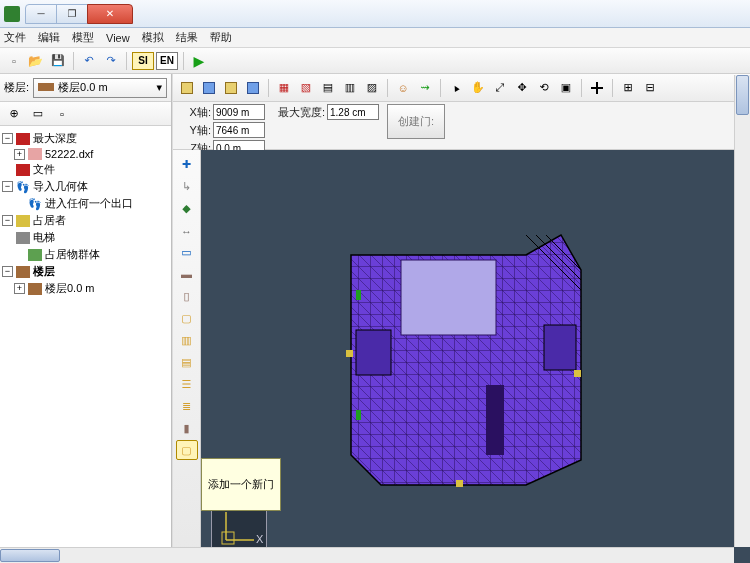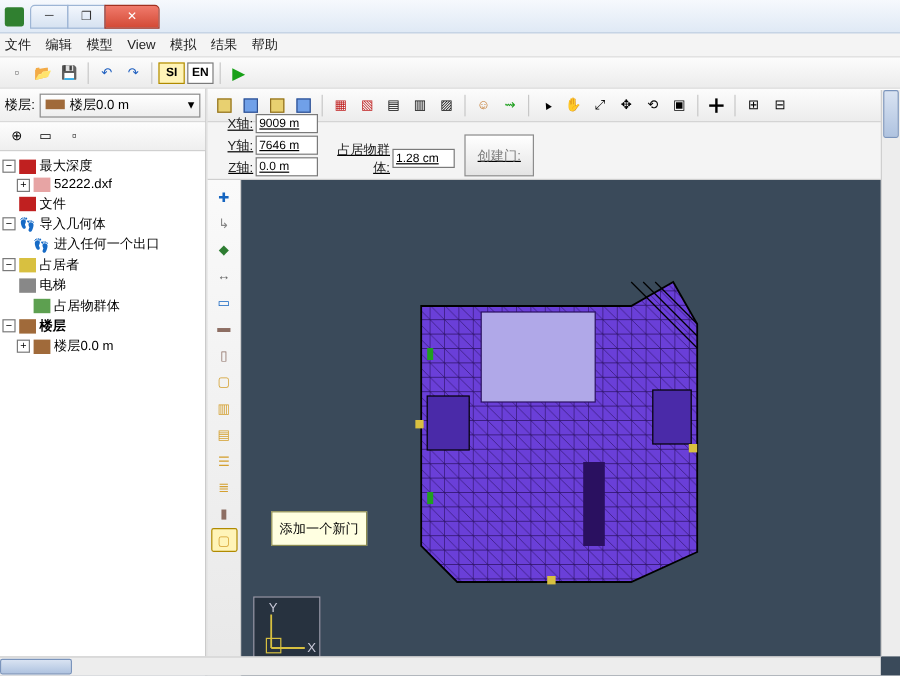--- a/index.html
+++ b/index.html
@@ -35,33 +35,33 @@
 .ic.red { background: #c02020; }
 .ic.brown { background: #a06a3a; }
 .ic.pink { background: #e7a4a4; }
 .ic.yellow { background: #d8c040; }
 .ic.green { background: #5da050; }
 .ic.feet { color: #000; font-size: 11px; background:none; }
 .ind1 { padding-left: 12px; }
 
 .right { flex: 1; display: flex; flex-direction: column; background: #ebebeb; border-left: 1px solid #ddd; }
 .toolbar2 { height: 28px; background: linear-gradient(#fcfcfc,#ececec); display: flex; align-items: center; padding: 0 4px; gap: 2px; border-bottom: 1px solid #cfcfcf; }
-.params { height: 48px; display: flex; align-items: flex-end; padding: 2px 6px; gap: 8px; border-bottom: 1px solid #cfcfcf; background: #f4f4f4; text-decoration: underline; }
+.params { height: 48px; display: flex; align-items: flex-start; padding: 2px 6px; gap: 8px; border-bottom: 1px solid #cfcfcf; background: #f4f4f4; }
 .pcol { display: flex; flex-direction: column; gap: 2px; }
 .prow { display: flex; align-items: center; gap: 2px; }
 .prow label { width: 32px; text-align: right; color: #222; }
 .prow .wlab { width: 52px; text-align: right; }
 .pin { width: 52px; height: 16px; border: 1px solid #7a7a7a; background: #fff; padding: 0 2px; font-size: 10px; }
 .pbtn { height: 35px; border: 1px solid #8c8c8c; background: linear-gradient(#fff,#e4e4e4); padding: 0 10px; color: #7a7a7a; cursor: pointer; }
 
 .canvaswrap { flex: 1; display: flex; }
 .sidetools { width: 28px; background: linear-gradient(#fafafa,#e8e8e8); border-right: 1px solid #cfcfcf; display: flex; flex-direction: column; align-items: center; padding: 4px 0; gap: 2px; position: relative; }
 .stbtn { width: 22px; height: 20px; border: 1px solid transparent; display: flex; align-items: center; justify-content: center; cursor: pointer; border-radius: 2px; }
 .stbtn.sel { border-color: #b08a00; background: #fff4b8; }
-.tooltip { position: absolute; left: 28px; top: 276px; background: #ffffe1; border: 1px solid #8a8a50; padding: 6px 6px; white-space: nowrap; z-index: 20; margin-left: 25px; }
+.tooltip { position: absolute; left: 28px; top: 308px; background: #ffffe1; border: 1px solid #8a8a50; padding: 18px 6px; white-space: nowrap; z-index: 20; }
 
 .canvas { flex: 1; background: #3a4a5a; position: relative; overflow: hidden; }
 .canvas svg { position: absolute; inset: 0; }
 .floorplan { position: absolute; left: 145px; top: 80px; }
 .axis { position: absolute; left: 10px; bottom: 10px; width: 56px; height: 56px; border: 1px solid #9a9aaa; background: rgba(20,25,35,.5); }
 
 .vscroll { position: absolute; right: 0; top: 75px; bottom: 16px; width: 16px; background: #ededed; border-left: 1px solid #cfcfcf; }
 .vscroll .thumb { position: absolute; left: 1px; right: 1px; height: 40px; top: 0; background: linear-gradient(#d9e3f2,#afc3e0); border: 1px solid #7a94bc; border-radius: 2px; }
 .hscroll { position: absolute; left: 0; right: 16px; bottom: 0; height: 16px; background: #ededed; border-top: 1px solid #cfcfcf; }
 .hscroll .thumb { position: absolute; top: 1px; bottom: 1px; width: 60px; left: 0; background: linear-gradient(#d9e3f2,#afc3e0); border: 1px solid #7a94bc; border-radius: 2px; }
@@ -236,21 +236,21 @@
             <label>Y轴:</label>
             <input class="pin" value="7646 m" style="">
           </div>
         <div class="prow">
             <label>Z轴:</label>
             <input class="pin" value="0.0 m" style="">
           </div>
       </div>
       <div class="pcol">
         <div class="prow">
-            <label class="wlab">占居物群体:</label>
+            <label class="wlab">最大宽度:</label>
             <input class="pin" value="1.28 cm" style="">
           </div>
       </div>
       <button class="pbtn">创建门:</button>
     </div>
 
     <div class="canvaswrap">
       <div class="sidetools">
         <div class="stbtn" style="color:#1565c0">✚</div>
         <div class="stbtn" style="color:#888">↳</div>

